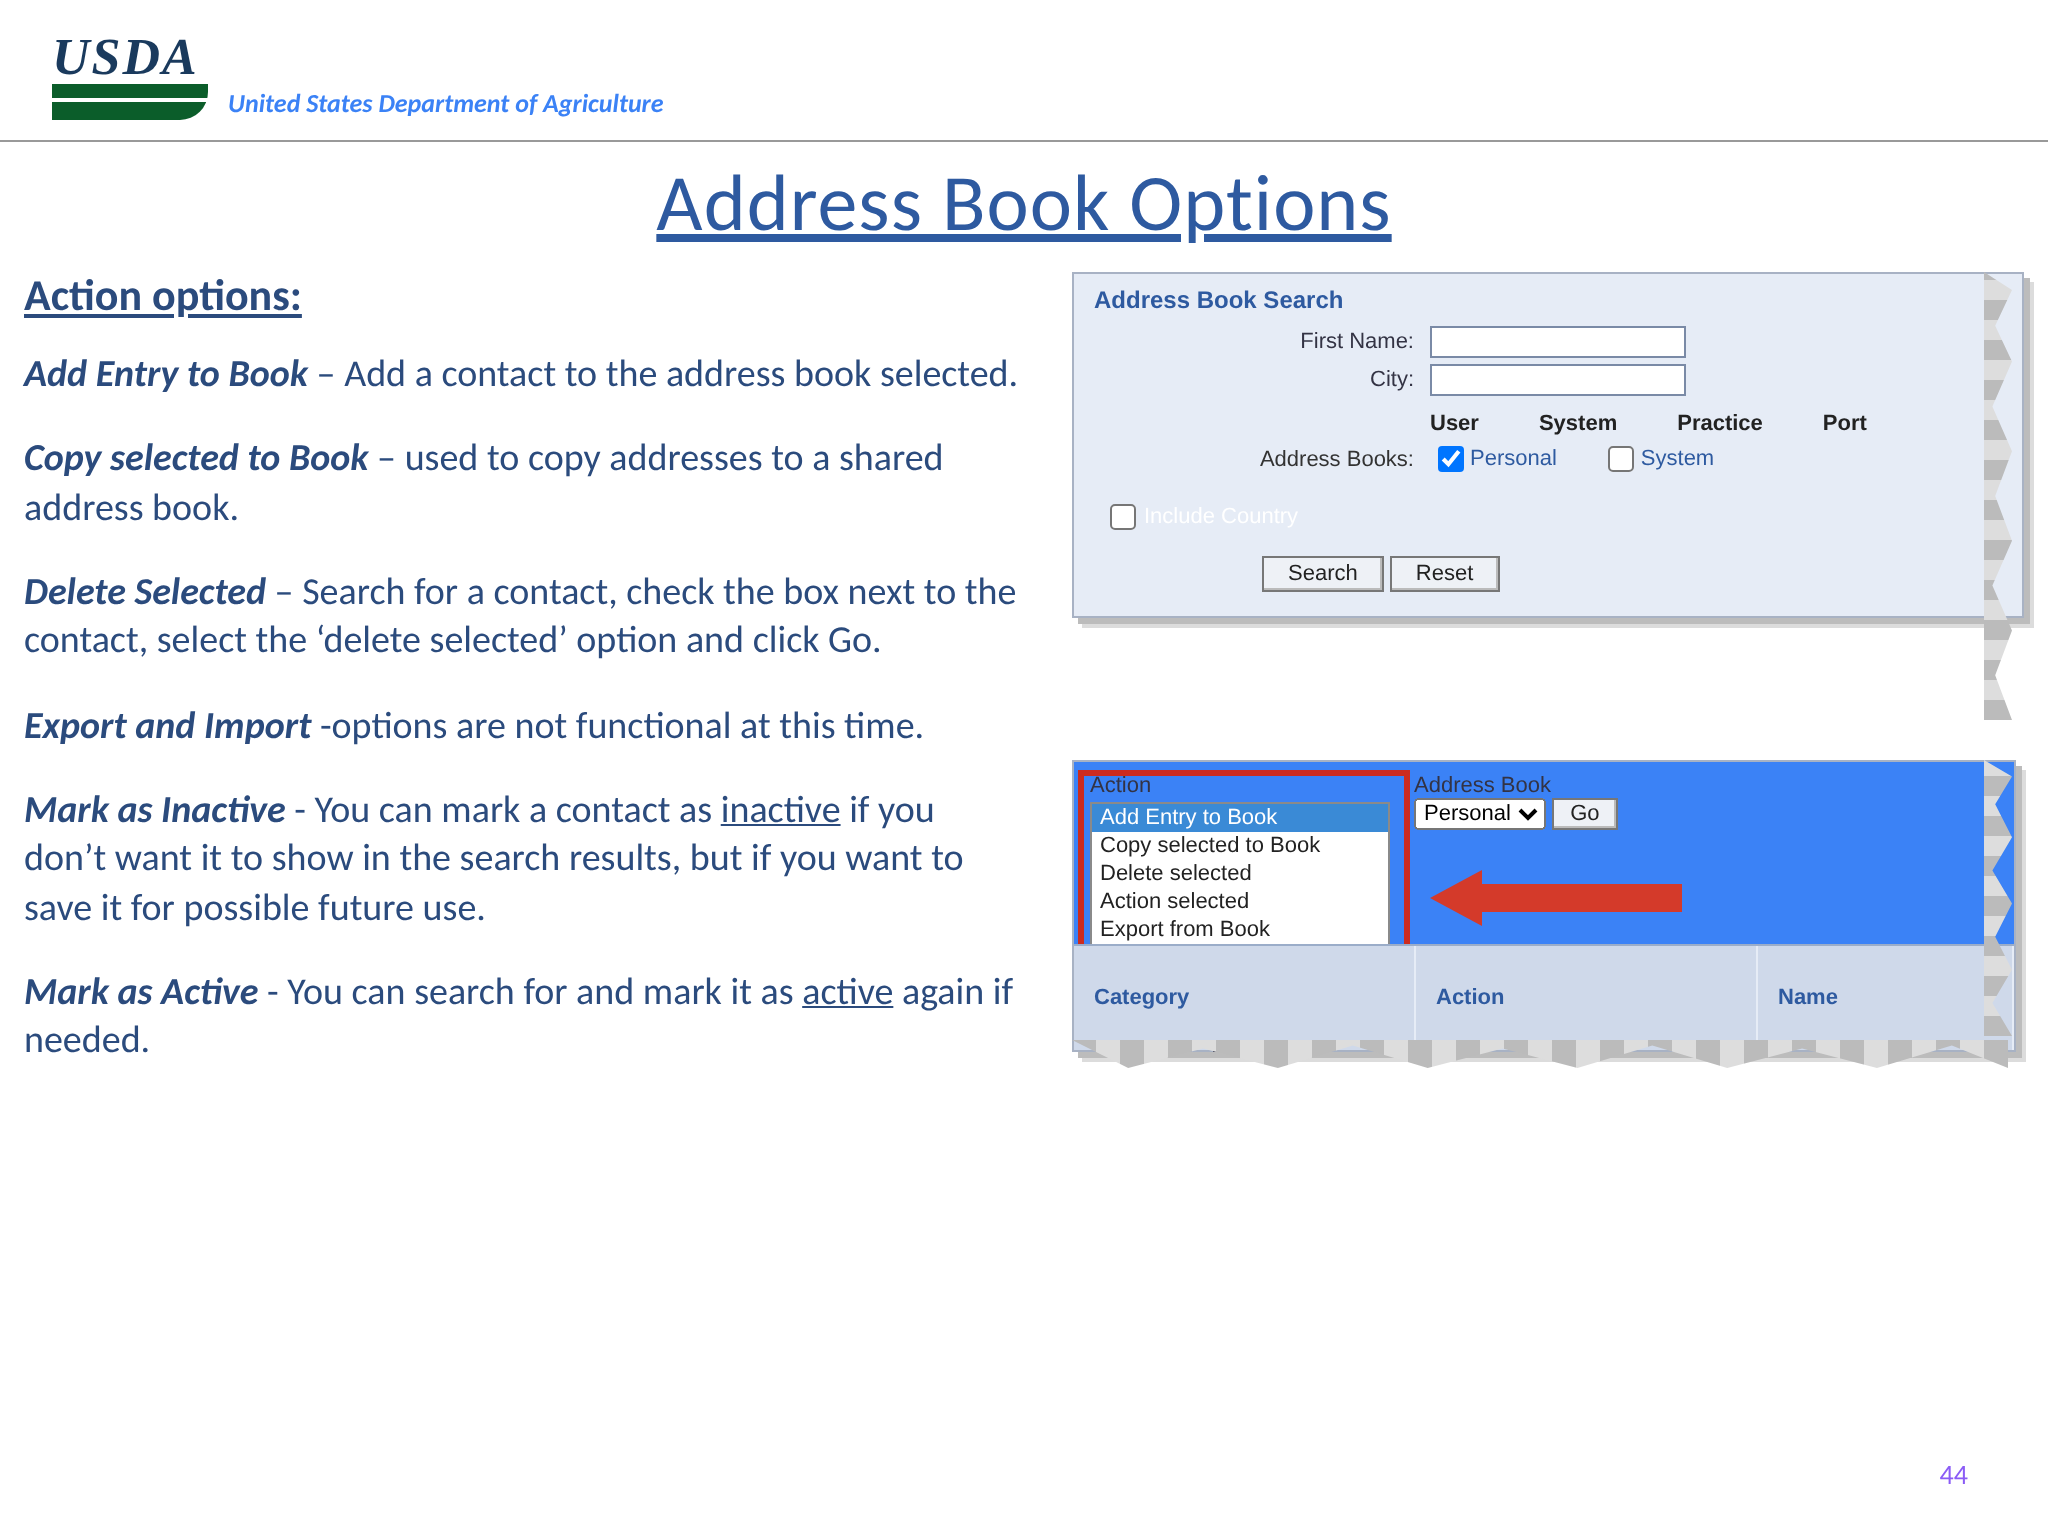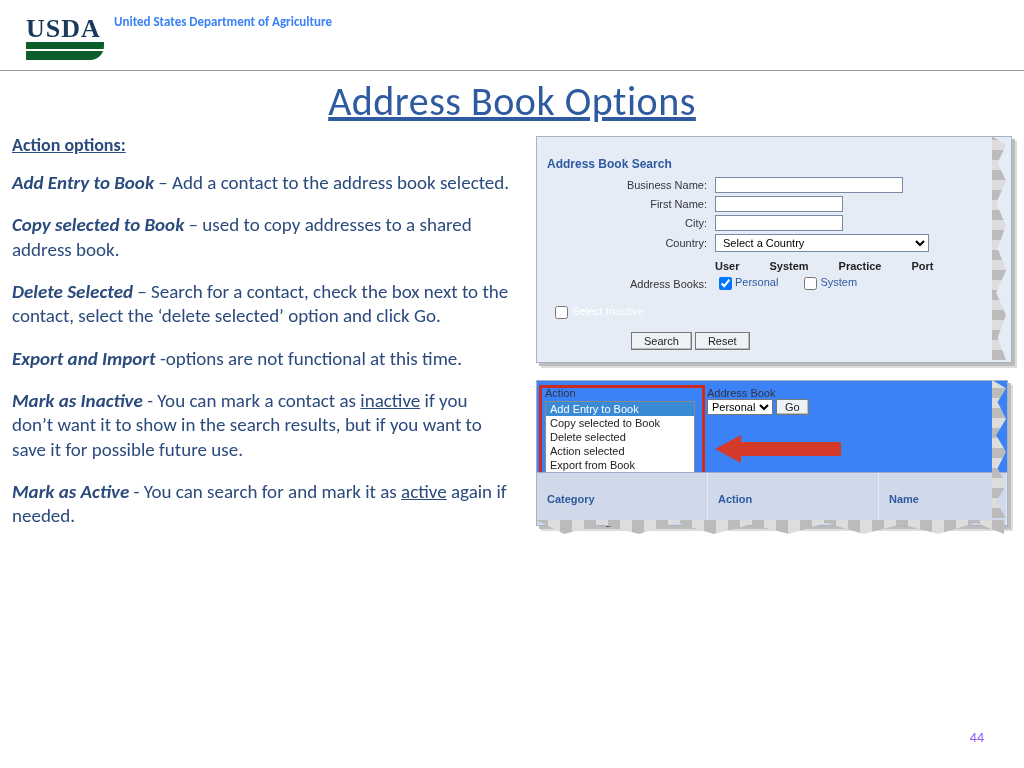--- a/index.html
+++ b/index.html
@@ -11,21 +11,21 @@
     background: #fff;
     color: #2b4b7d;
     overflow: hidden;
   }
   
   .header {
     display: flex;
     align-items: center;
     padding: 14px 0 6px 26px;
   }
-  .logo-box { display:flex; align-items:flex-start; }
+  .logo-box { display:flex; align-items:flex-end;font-style:italic; }
   .usda-mark { display:flex; flex-direction:column; align-items:flex-start; margin-right:10px;}
   .usda-text { font-weight:900; color:#1a3a5d; font-size:26px; letter-spacing:1px; font-family:Georgia,serif;}
   .usda-swoosh {
     width:78px; height:18px; margin-top:-2px;
     background:
       linear-gradient(#fff,#fff) 0 7px/100% 2px no-repeat,
       radial-gradient(120px 40px at 10% 120%, #0b5d2a 0 55%, transparent 56%) no-repeat;
     background-color:#0b5d2a;
     border-bottom-right-radius:14px;
   }
@@ -48,21 +48,21 @@
     display:flex;
     gap:18px;
     padding:0 12px 0 12px;
   }
   .left {
     width:500px;
     font-size:19px;
     line-height:1.28;
   }
   .section-head {
-    font-size:18px;
+    font-size:22px;
     font-weight:700;
     text-decoration:underline;
     margin:6px 0 14px 0;
   }
   .para { margin:0 0 18px 0; }
   .para b { font-style:italic; font-weight:700; }
   .para u { text-decoration:underline; }
 
   
   .right {
@@ -73,21 +73,21 @@
     border:1px solid #a8b2c4;
     background:#e6ecf6;
     box-shadow:3px 3px 0 #bcbcbc, 5px 5px 0 #dcdcdc;
     font-family:Tahoma, Arial, sans-serif;
     color:#333;
     font-size:11px;
   }
   .shot1 {
     position:absolute;
     left:6px; top:8px; width:454px;
-    padding:20px 10px 12px 10px;
+    padding:6px 10px 12px 10px;
   }
   .fs-title {
     color:#2e5aa0; font-weight:700; font-size:12px;
     margin-bottom:6px;
   }
   .form-row { display:flex; align-items:center; margin:3px 0;}
   .form-row label { width:160px; text-align:right; padding-right:8px; color:#334; font-size:11px;}
   .form-row input[type=text], .form-row select {
     border:1px solid #7a8aa6; font-size:11px; padding:1px 3px; background:#fff;
   }
@@ -217,57 +217,47 @@
       <b>Mark as Active</b><span> - You can search for and mark it as </span><u>active</u><span> again if needed.</span>
     </p>
   </div>
 
   <div class="right">
 
     <div class="shot1">
       <div class="fs-title">Address Book Search</div>
 
       <div class="form-row">
-        <label>Business Name:</label>
-        <input type="text" style="width: 180px;">
-      </div>
-      <div class="form-row">
         <label>First Name:</label>
         <input type="text" style="width: 120px;">
       </div>
       <div class="form-row">
         <label>City:</label>
         <input type="text" style="width: 120px;">
-      </div>
-      <div class="form-row">
-        <label>Country:</label>
-        <select style="width:214px">
-          <option>Select a Country</option>
-        </select>
       </div>
 
       <div class="cols-head">
         <span>User</span>
         <span>System</span>
         <span>Practice</span>
         <span>Port</span>
       </div>
 
       <div class="books-row">
         <label class="lbl">Address Books:</label>
         <span style="color:#2e5aa0;">
           <input type="checkbox" class="chk" checked="" style=""><span>Personal</span>
         </span>
         <span style="color:#2e5aa0; margin-left:22px;">
           <input type="checkbox" class="chk" style=""><span>System</span>
         </span>
       </div>
 
       <div class="incl">
-        <input type="checkbox" class="chk" style=""><span style="color:#fff">Select Inactive</span>
+        <input type="checkbox" class="chk" style=""><span style="color:#fff">Include Country</span>
       </div>
 
       <div class="btnrow">
         <button class="winbtn">Search</button>
         <button class="winbtn">Reset</button>
       </div>
     </div>
     <div class="rag-r"></div>
 
     <div class="shot2">

